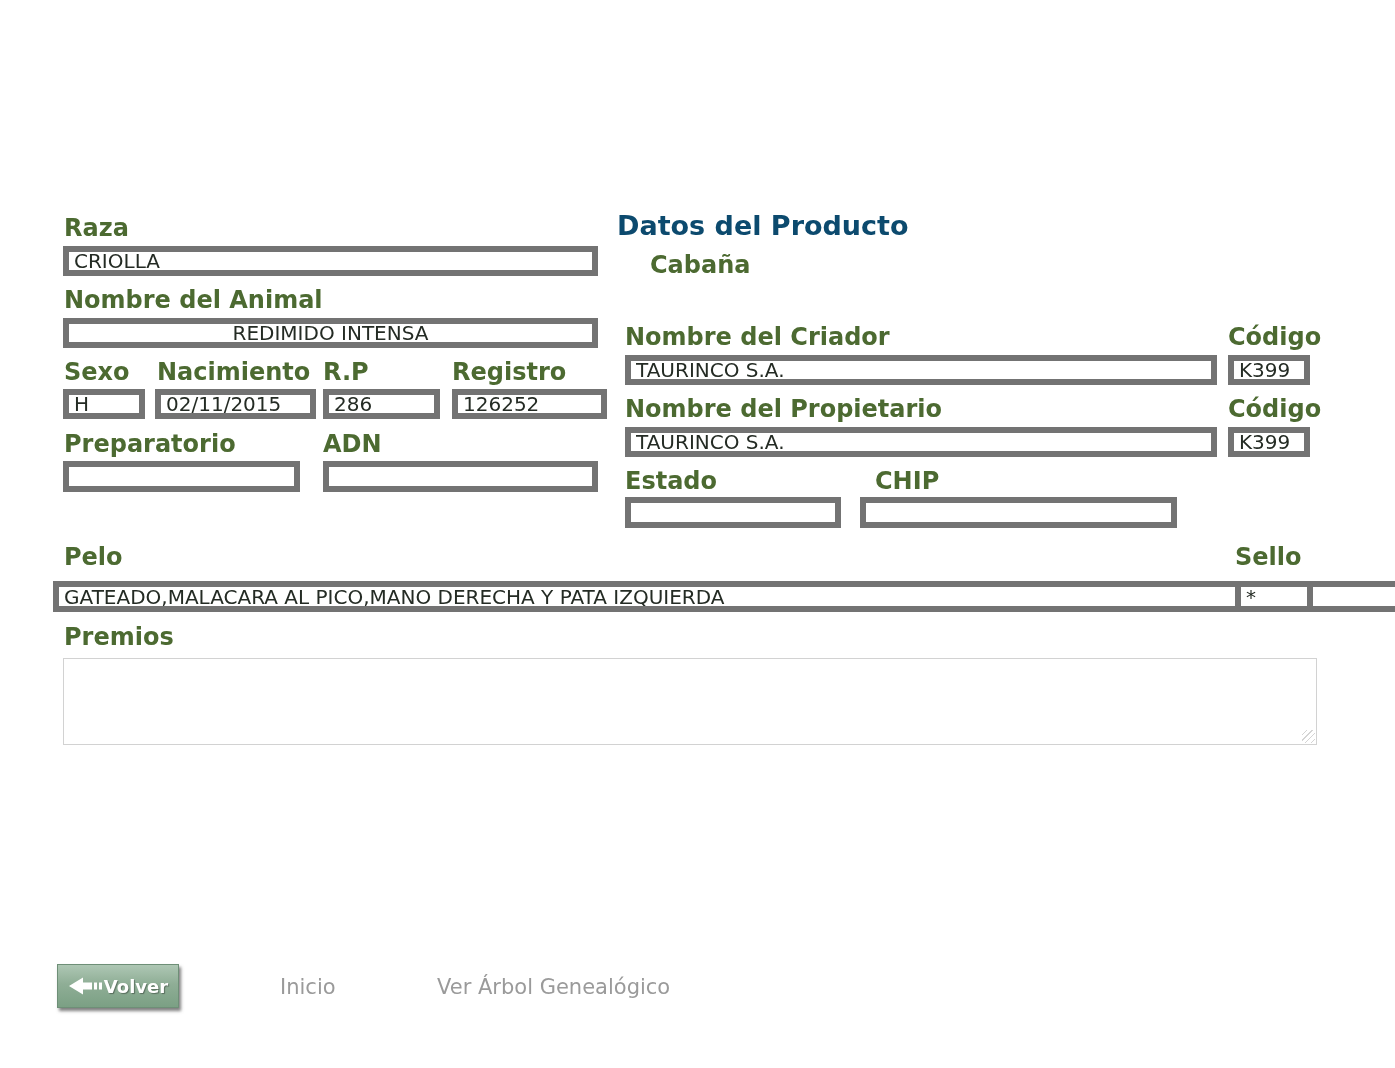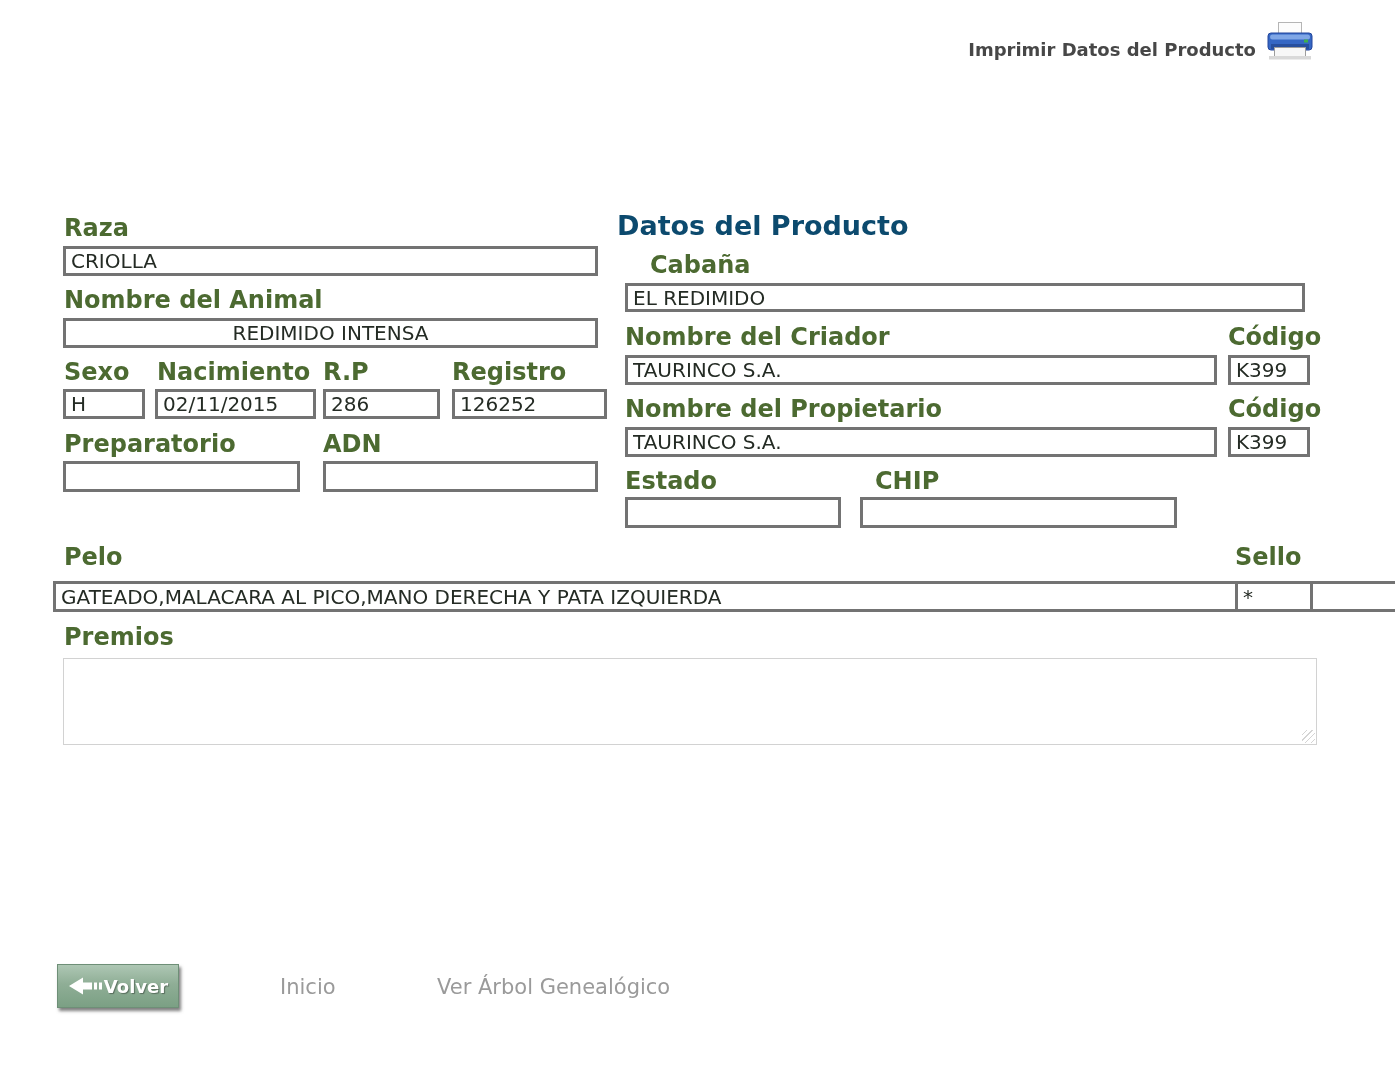--- a/index.html
+++ b/index.html
@@ -14,21 +14,21 @@
     color:#4c6a31; font-weight:bold; font-size:24px; line-height:24px;
     white-space:nowrap;
   }
   .title {
     position:absolute;
     color:#0c4a6e; font-weight:bold; font-size:27px; line-height:30px;
     white-space:nowrap;
   }
   input.inp {
     position:absolute; height:30px;
-    border:3px solid #737373; background:#fff;
+    border:6px solid #737373; background:#fff;
     font-family:"DejaVu Sans","Liberation Sans",sans-serif;
     font-size:20px; color:#242b24; padding:0 5px; outline:none;
   }
   textarea.txa {
     position:absolute;
     border:1px solid #d2d2d2; background:#fff; resize:none;
     font-family:"DejaVu Sans","Liberation Sans",sans-serif;
     font-size:19px; color:#242b24; padding:4px 6px; outline:none;
   }
   .grip {
@@ -59,34 +59,20 @@
   .volver-btn span {
     color:#ffffff; font-weight:bold; font-size:18px;
     text-shadow:1px 1px 1px rgba(0,0,0,0.35);
   }
 </style>
 </head>
 <body>
 
 <div class="page">
 
-  <div class="print-box">
-    <div class="print-label">Imprimir Datos del Producto</div>
-    <span style="display:inline-block;line-height:0;">
-      <svg width="46" height="40" viewBox="0 0 46 40">
-        <rect x="11.5" y="0.5" width="23" height="15" fill="#fcfcfc" stroke="#b5b5b5"></rect>
-        <rect x="1" y="11" width="44" height="17" rx="3" fill="#3567c4" stroke="#24479c"></rect>
-        <rect x="3" y="12.5" width="40" height="5" rx="2.5" fill="#7fa6e6"></rect>
-        <rect x="4" y="22" width="38" height="5" fill="#274f9e"></rect>
-        <rect x="37" y="17.5" width="4" height="3" fill="#3fae4e"></rect>
-        <rect x="7.5" y="25.5" width="31" height="11" fill="#f7f7f7" stroke="#9d9d9d"></rect>
-        <rect x="2" y="34" width="42" height="3.5" fill="#d9d9d9"></rect>
-      </svg>
-    </span>
-  </div>
 
   <div class="lbl" style="left:64px; top:216px;">Raza</div>
   <input class="inp" style="left: 63px; top: 246px; width: 535px;" value="CRIOLLA">
 
   <div class="lbl" style="left:64px; top:288px;">Nombre del Animal</div>
   <input class="inp" style="left: 63px; top: 318px; width: 535px; text-align: center;" value="REDIMIDO INTENSA">
 
   <div class="lbl" style="left:64px; top:360px;">Sexo</div>
   <div class="lbl" style="left:157px; top:360px;">Nacimiento</div>
   <div class="lbl" style="left:323px; top:360px;">R.P</div>
@@ -98,21 +84,20 @@
   <input class="inp" style="left: 452px; top: 389px; width: 155px;" value="126252">
 
   <div class="lbl" style="left:64px; top:432px;">Preparatorio</div>
   <div class="lbl" style="left:323px; top:432px;">ADN</div>
   <input class="inp" style="left: 63px; top: 461px; width: 237px; height: 31px;" value="">
   <input class="inp" style="left: 323px; top: 461px; width: 275px; height: 31px;" value="">
 
   <div class="title" style="left:617px; top:211px;">Datos del Producto</div>
 
   <div class="lbl" style="left:650px; top:253px;">Cabaña</div>
-  <input class="inp" style="left: 625px; top: 283px; width: 680px; height: 29px;" value="EL REDIMIDO">
 
   <div class="lbl" style="left:625px; top:325px;">Nombre del Criador</div>
   <div class="lbl" style="left:1228px; top:325px;">Código</div>
   <input class="inp" style="left: 625px; top: 355px; width: 592px;" value="TAURINCO S.A.">
   <input class="inp" style="left: 1228px; top: 355px; width: 82px;" value="K399">
 
   <div class="lbl" style="left:625px; top:397px;">Nombre del Propietario</div>
   <div class="lbl" style="left:1228px; top:397px;">Código</div>
   <input class="inp" style="left: 625px; top: 427px; width: 592px;" value="TAURINCO S.A.">
   <input class="inp" style="left: 1228px; top: 427px; width: 82px;" value="K399">

